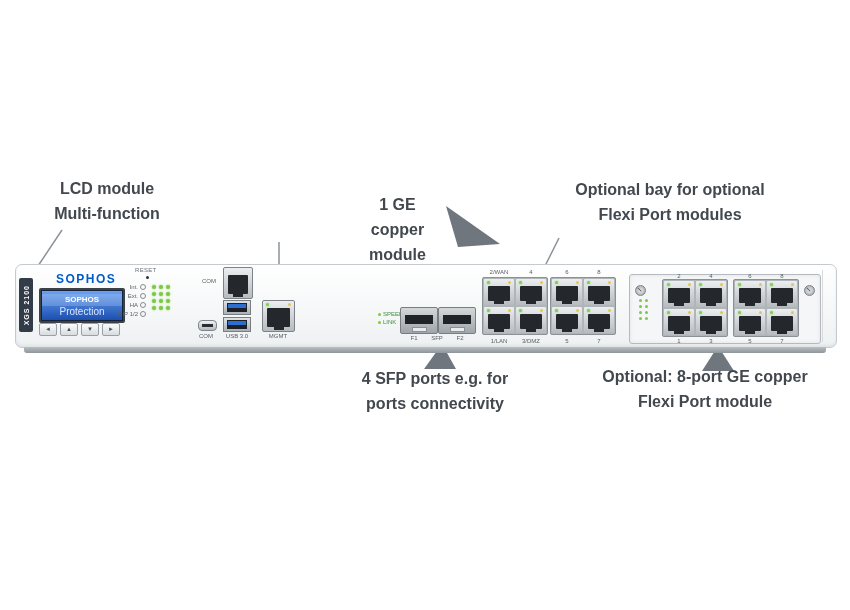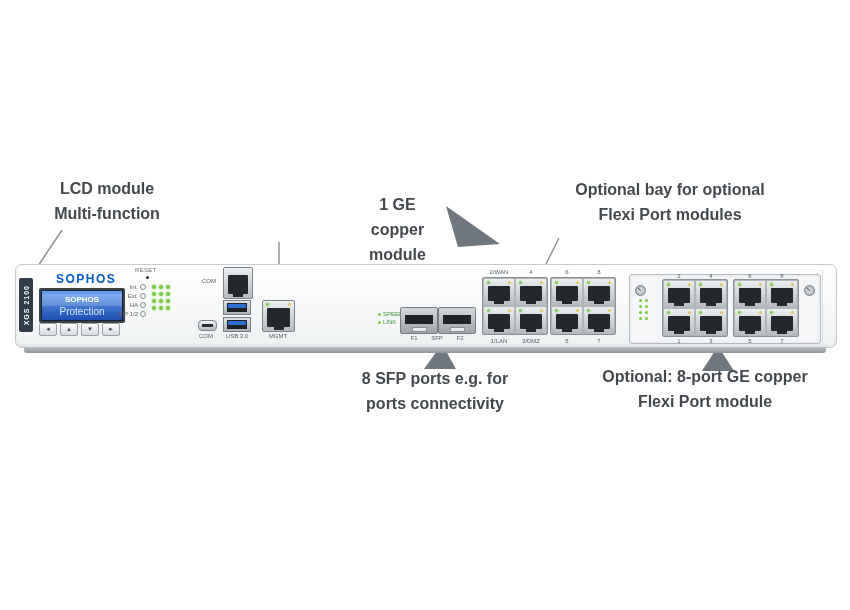--- a/index.html
+++ b/index.html
@@ -128,21 +128,21 @@
   <div class="callout" style="left:345px;top:192px;width:105px;">
     <span>1 GE</span>
     <span>copper module</span>
   </div>
   <div class="callout" style="left:535px;top:177px;width:270px;">
     <span>Optional bay for optional</span>
     <span>Flexi Port modules</span>
   </div>
 
   <div class="callout" style="left:315px;top:366px;width:240px;">
-    <span>8 SFP ports e.g. for</span>
+    <span>4 SFP ports e.g. for</span>
     <span>ports connectivity</span>
   </div>
   <div class="callout" style="left:570px;top:364px;width:270px;">
     <span>Optional: 8-port GE copper</span>
     <span>Flexi Port module</span>
   </div>
 
   <div class="chassis">
     <div class="seam"></div>
 

